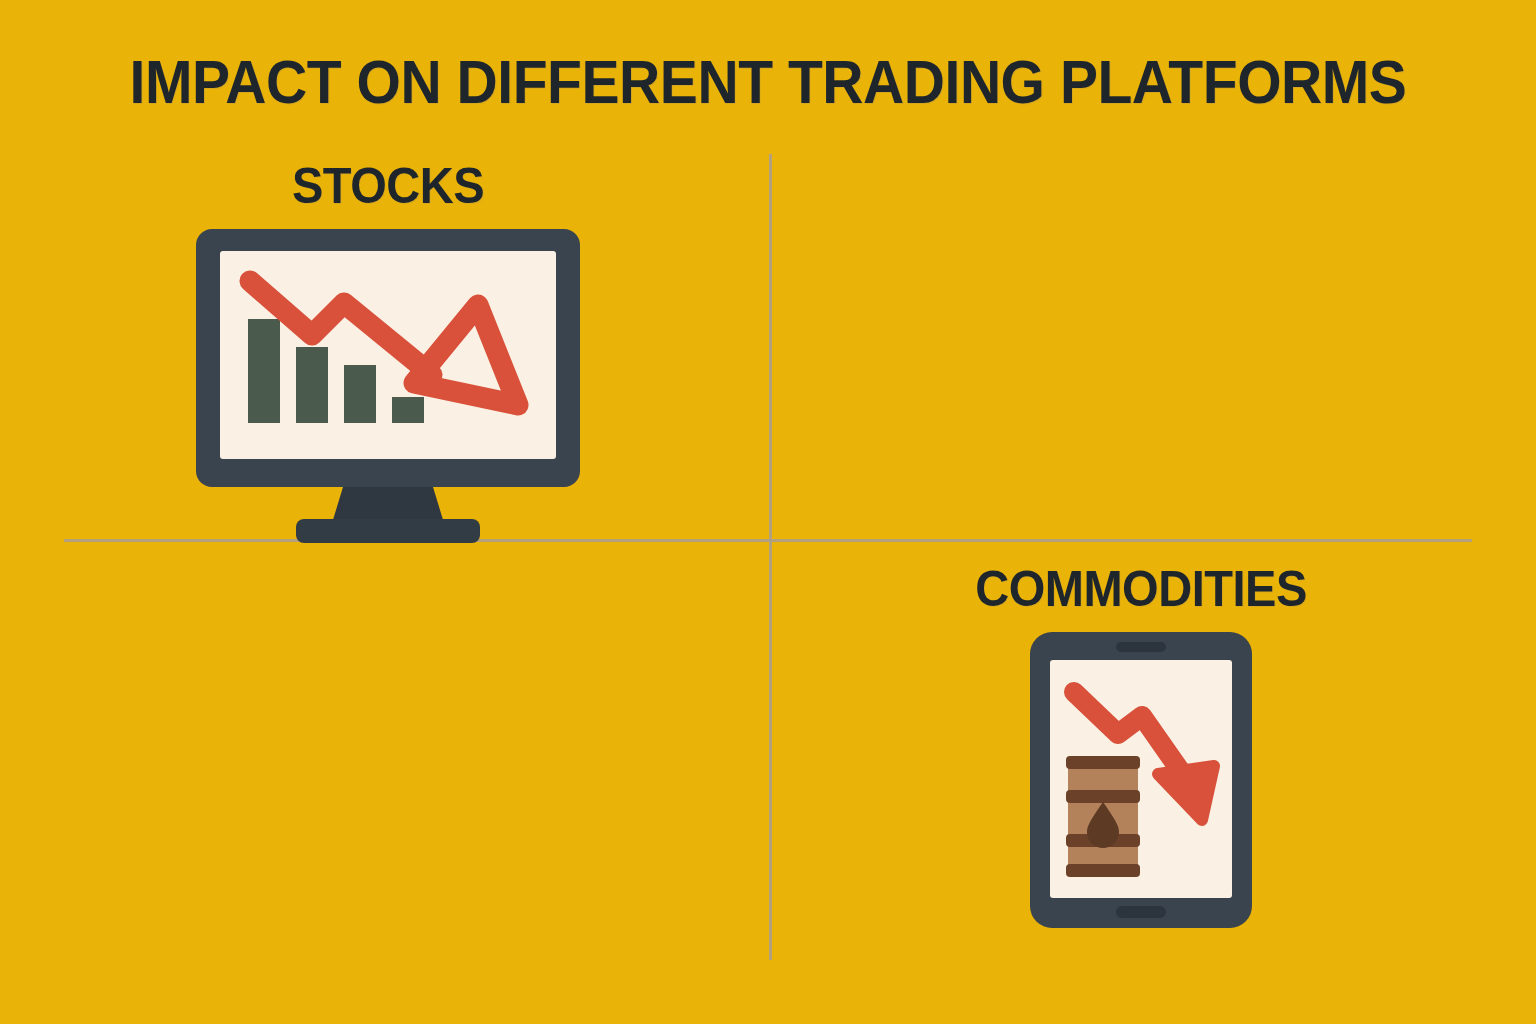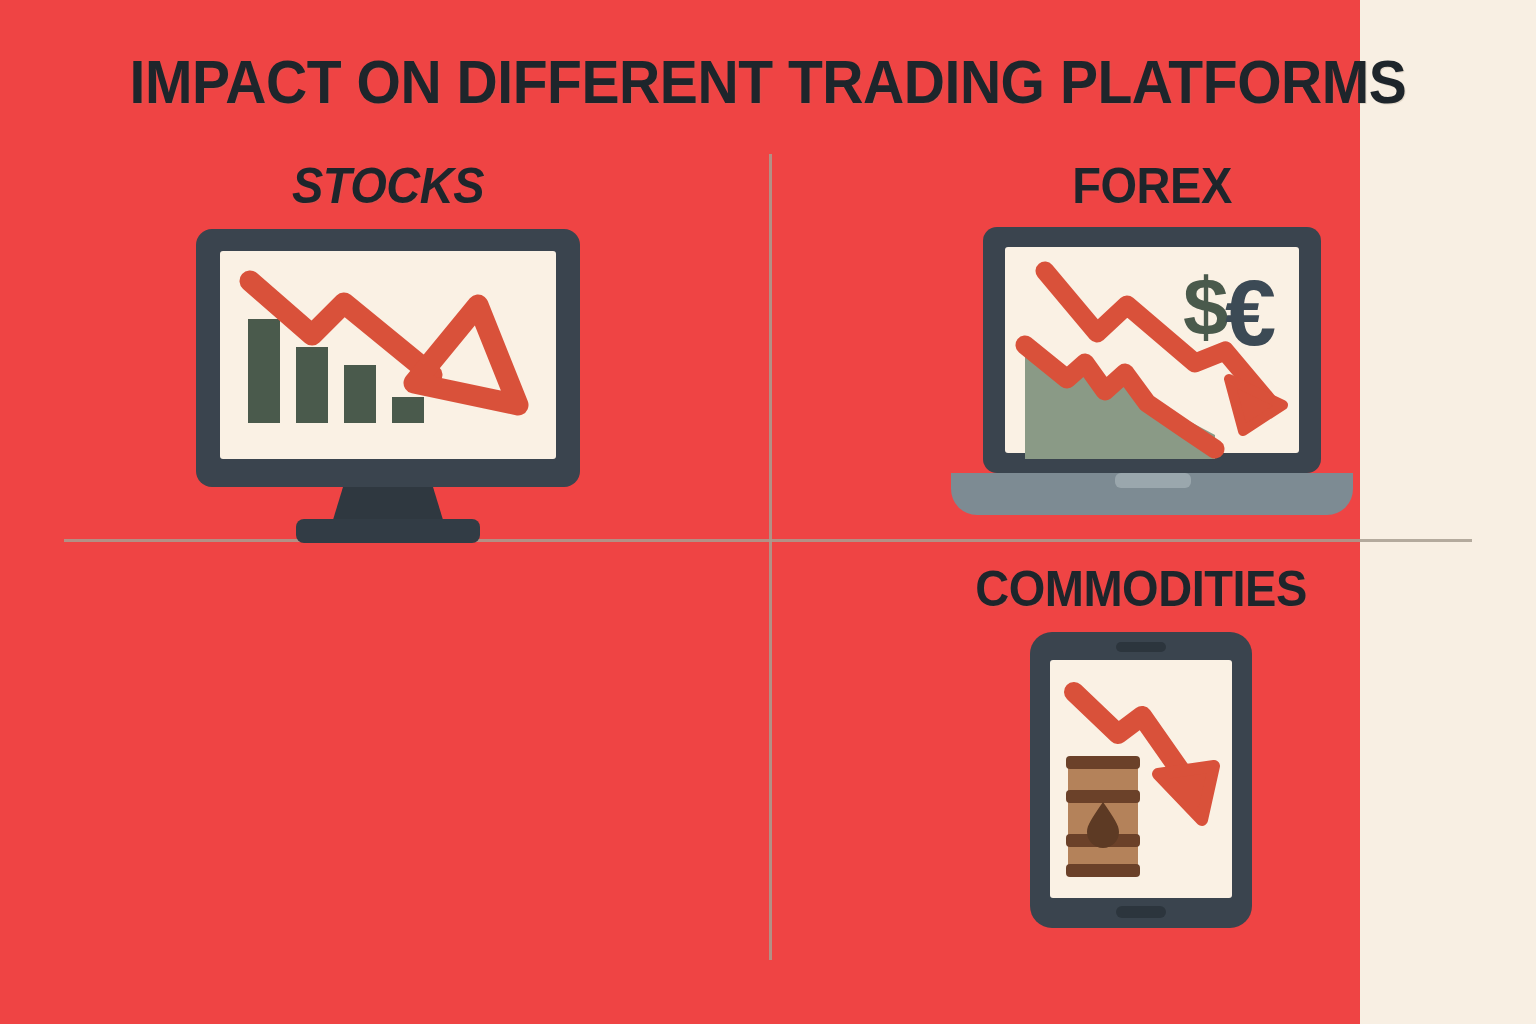--- a/index.html
+++ b/index.html
@@ -8,23 +8,23 @@
     background: #f8efe3;
   }
   body {
     width: 1536px;
     height: 1024px;
     overflow: hidden;
     font-family: "Liberation Sans", sans-serif;
   }
   #canvas {
     position: relative;
-    width: 1360px;
+    width: 1536px;
     height: 1024px;
-    background: #ef4444;
+    background: #eab308;
   }
 
   
   #main-title {
     position: absolute;
     left: 0;
     top: 46px;
     width: 1536px;
     text-align: center;
     font-family: "Liberation Sans", sans-serif;
@@ -57,21 +57,21 @@
     background: #a89d90;
     opacity: 0.85;
   }
 
   
   .quad {
     position: absolute;
     width: 760px;
     height: 470px;
   }
-  #quad-stocks   { left: 8px;   top: 145px; font-style: italic; }
+  #quad-stocks   { left: 8px;   top: 145px; }
   #quad-forex    { left: 772px; top: 145px; }
   #quad-crypto   { left: 8px;   top: 548px; }
   #quad-commod   { left: 761px; top: 548px; }
 
   .quad-label {
     position: absolute;
     left: 0;
     top: 12px;
     width: 760px;
     text-align: center;
@@ -125,44 +125,20 @@
         </g>
 
         <g>
           <polyline points="62,58 124,112 156,80 244,152" fill="none" stroke="#d9513a" stroke-width="21" stroke-linecap="round" stroke-linejoin="round"></polyline>
           <path d="M290 82 L330 182 L226 160 Z" fill="none" stroke="#d9513a" stroke-width="21" stroke-linejoin="round" stroke-linecap="round"></path>
         </g>
       </svg>
     </div>
   </div>
 
-  <div class="quad" id="quad-forex">
-    <div class="quad-label">FOREX</div>
-    <div class="quad-art">
-      <svg width="430" height="300" viewBox="0 0 430 300">
-
-        <rect x="46" y="4" width="338" height="246" rx="14" fill="#3a444e"></rect>
-        <rect x="68" y="24" width="294" height="206" rx="3" fill="#faf1e4"></rect>
-
-        <path d="M14 250 h402 a0 0 0 0 1 0 0 v16 a26 26 0 0 1 -26 26 H40 a26 26 0 0 1 -26 -26 z" fill="#7d8b93"></path>
-        <rect x="178" y="250" width="76" height="15" rx="6" fill="#9aa7ad"></rect>
-
-        <path d="M88 122 L128 148 L146 134 L166 160 L186 146 L206 170 L248 196 L278 212 L278 236 L88 236 Z" fill="#8a9a86"></path>
-
-        <g>
-          <polyline points="108,48 160,110 190,82 258,140 288,128 330,178" fill="none" stroke="#d9513a" stroke-width="19" stroke-linecap="round" stroke-linejoin="round"></polyline>
-          <polyline points="88,122 130,156 148,140 168,168 188,150 210,180 248,206 278,226" fill="none" stroke="#d9513a" stroke-width="19" stroke-linecap="round" stroke-linejoin="round"></polyline>
-          <path d="M292 156 L346 182 L306 208 Z" fill="#d9513a" stroke="#d9513a" stroke-width="10" stroke-linejoin="round"></path>
-        </g>
-
-        <text x="246" y="112" font-family="Liberation Sans, sans-serif" font-size="82" font-weight="bold" fill="#4a5a4c">$</text>
-        <text x="288" y="122" font-family="Liberation Sans, sans-serif" font-size="92" font-weight="bold" fill="#3c4a55">€</text>
-      </svg>
-    </div>
-  </div>
 
 
   <div class="quad" id="quad-commod">
     <div class="quad-label">COMMODITIES</div>
     <div class="quad-art">
       <svg width="270" height="310" viewBox="0 0 270 310">
 
         <rect x="24" y="6" width="222" height="296" rx="22" fill="#3a444e"></rect>
         <rect x="44" y="34" width="182" height="238" rx="3" fill="#faf1e4"></rect>
         <rect x="110" y="16" width="50" height="10" rx="5" fill="#2c353d"></rect>

